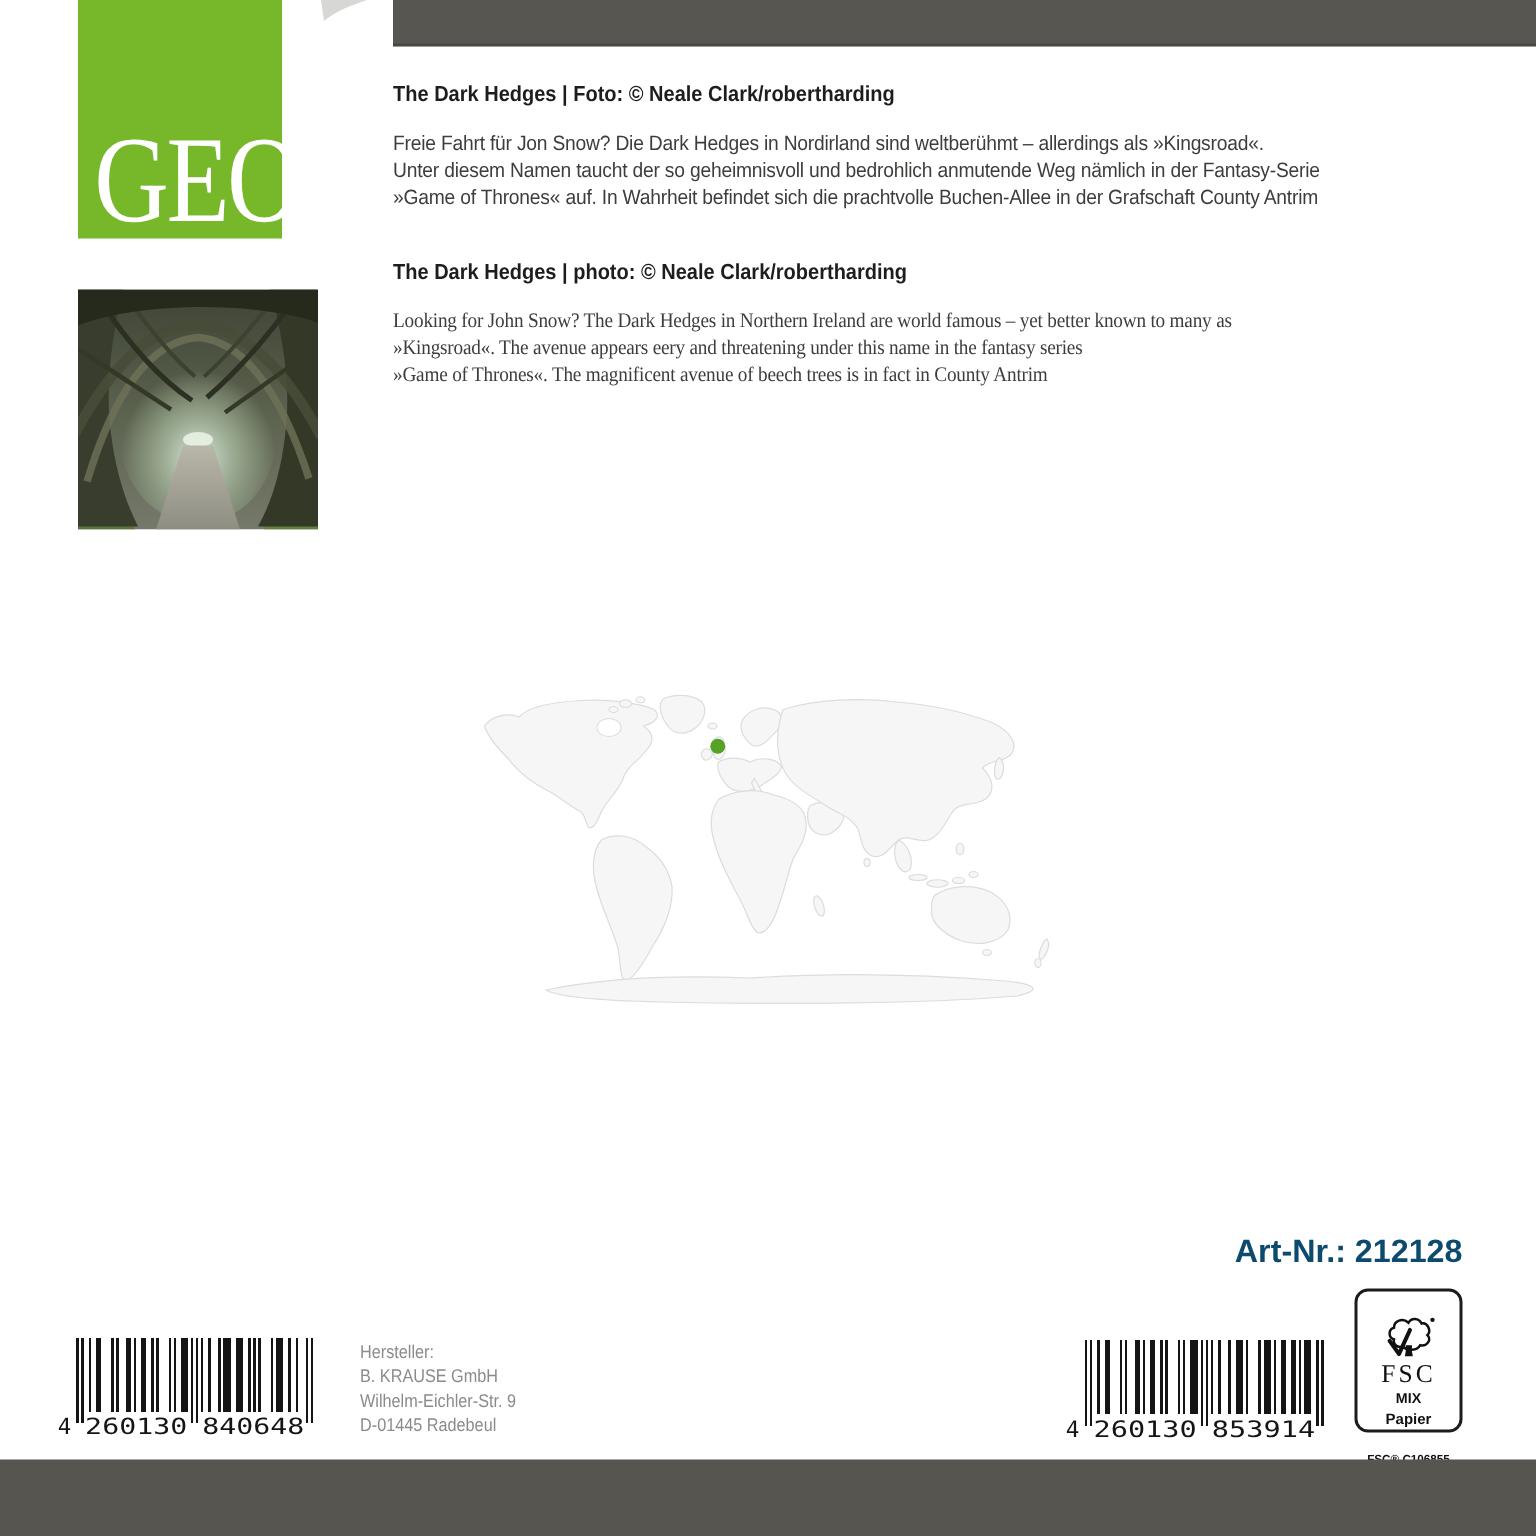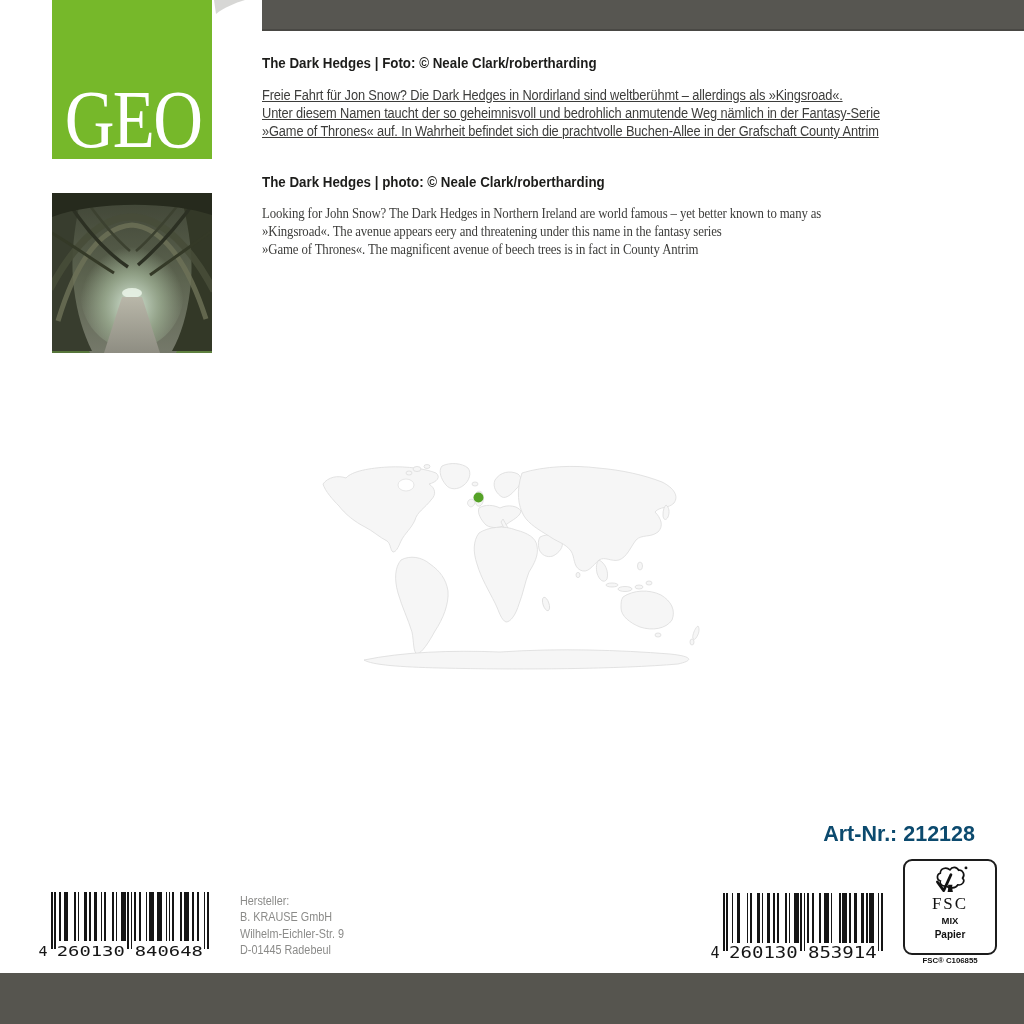--- a/index.html
+++ b/index.html
@@ -10,32 +10,32 @@
   }
   html,body{margin:0;padding:0;background:#e9e9e9;}
   .card{position:relative;width:1024px;height:1024px;background:#ffffff;
         font-family:"Liberation Sans",sans-serif;overflow:hidden;margin:0 auto;}
 
   .top-bar{position:absolute;left:262px;top:0;width:762px;height:31px;
            background:var(--top-bar);border-bottom:2px solid rgba(0,0,0,.16);box-sizing:border-box;}
   .bottom-bar{position:absolute;left:0;top:973px;width:1024px;height:51px;background:var(--bottom-bar);}
   .corner-wedge{position:absolute;left:213px;top:0;width:34px;height:14px;}
 
-  .logo{position:absolute;left:52px;top:0;width:160px;height:159px;background:var(--brand-green);}
+  .logo{position:absolute;left:52px;top:0;width:136px;height:159px;background:var(--brand-green);}
   .logo-text{position:absolute;left:0;right:0;bottom:6px;text-align:center;color:#fff;
              font-family:"Liberation Serif",serif;font-size:82px;line-height:.82;
              letter-spacing:-2px;transform:scaleX(.84);transform-origin:50% 100%;}
 
   .thumb{position:absolute;left:52px;top:193px;width:160px;height:160px;}
 
   .caption-heading{position:absolute;left:262px;margin:0;font-size:14.5px;font-weight:bold;
                    color:var(--heading-ink);white-space:nowrap;transform:scaleX(.92);transform-origin:0 50%;}
   .de-heading{top:55px;} .en-heading{top:174px;}
   .caption-text{position:absolute;left:262px;color:var(--body-ink);}
-  .de-text{top:87px;text-decoration:underline;} .en-text{top:205px;font-family:Liberation Serif, serif;}
+  .de-text{top:87px;} .en-text{top:205px;font-family:Liberation Serif, serif;}
   .pline{font-size:13.8px;line-height:18px;letter-spacing:-.15px;white-space:nowrap;
          transform:scaleX(.93);transform-origin:0 50%;}
 
   .map{position:absolute;left:322px;top:463px;width:416px;height:209px;}
   .map .land path,.map .land ellipse{fill:var(--map-fill);stroke:var(--map-stroke);stroke-width:.8;}
   .map .water{fill:#ffffff;stroke:var(--map-stroke);stroke-width:.7;}
   .map .marker{fill:var(--marker-green);}
 
   .art-nr{position:absolute;right:49px;top:822px;font-size:21.5px;font-weight:bold;color:#0c4a6e;white-space:nowrap;}
   .url{position:absolute;top:902px;font-size:16px;font-weight:bold;color:var(--url-gray);white-space:nowrap;}
@@ -45,23 +45,23 @@
   .barcode{position:absolute;background:#fff;}
   .bc-left{left:36px;top:892px;width:176px;height:67px;}
   .bc-right{left:708px;top:893px;width:178px;height:68px;}
   .barcode rect{fill:var(--barcode-ink);}
   .bc-digits{font-family:"DejaVu Sans Mono",monospace;font-size:9px;fill:var(--barcode-ink);}
 
   .manufacturer{position:absolute;left:228px;top:893px;color:var(--address-gray);
                 font-size:12.3px;line-height:16.4px;margin-left:12px;}
   .manufacturer div{white-space:nowrap;transform:scaleX(.88);transform-origin:0 50%;}
 
-  .fsc{position:absolute;left:903px;top:859px;width:94px;height:96px;border:2px solid #1c1c1c;
+  .fsc{position:absolute;left:903px;top:859px;width:72px;height:96px;border:2px solid #1c1c1c;
        border-radius:9px;background:#fff;display:flex;flex-direction:column;align-items:center;
-       box-sizing:border-box;padding-top:3px;color:#111;}
+       box-sizing:border-box;padding-top:15px;color:#111;}
   .fsc-icon{width:40px;height:31px;flex:0 0 auto;}
   .fsc-title{font-family:"Liberation Serif",serif;font-size:17px;letter-spacing:2px;line-height:1;margin-top:0;}
   .fsc-mix{font-size:9.5px;font-weight:bold;margin-top:4px;line-height:1;}
   .fsc-papier{font-size:10px;font-weight:bold;margin-top:4px;line-height:1;}
   .fsc-code{font-size:7.8px;font-weight:bold;margin-top:17px;line-height:1;white-space:nowrap;}
 </style>
 </head>
 <body>
 
 <div class="card">

